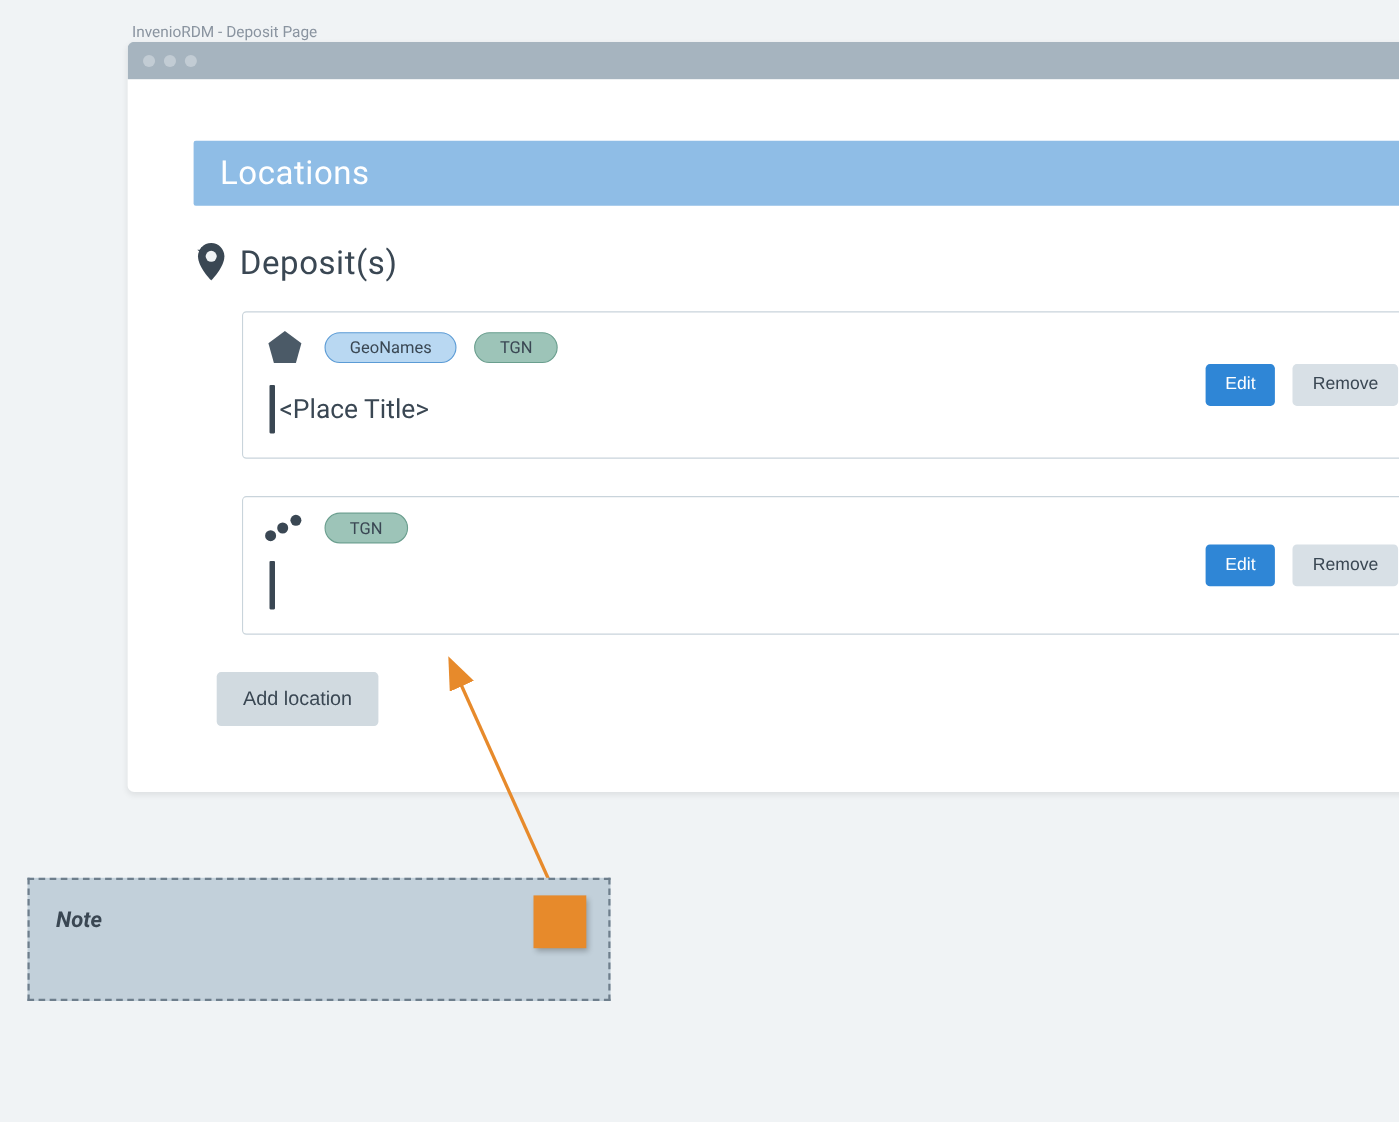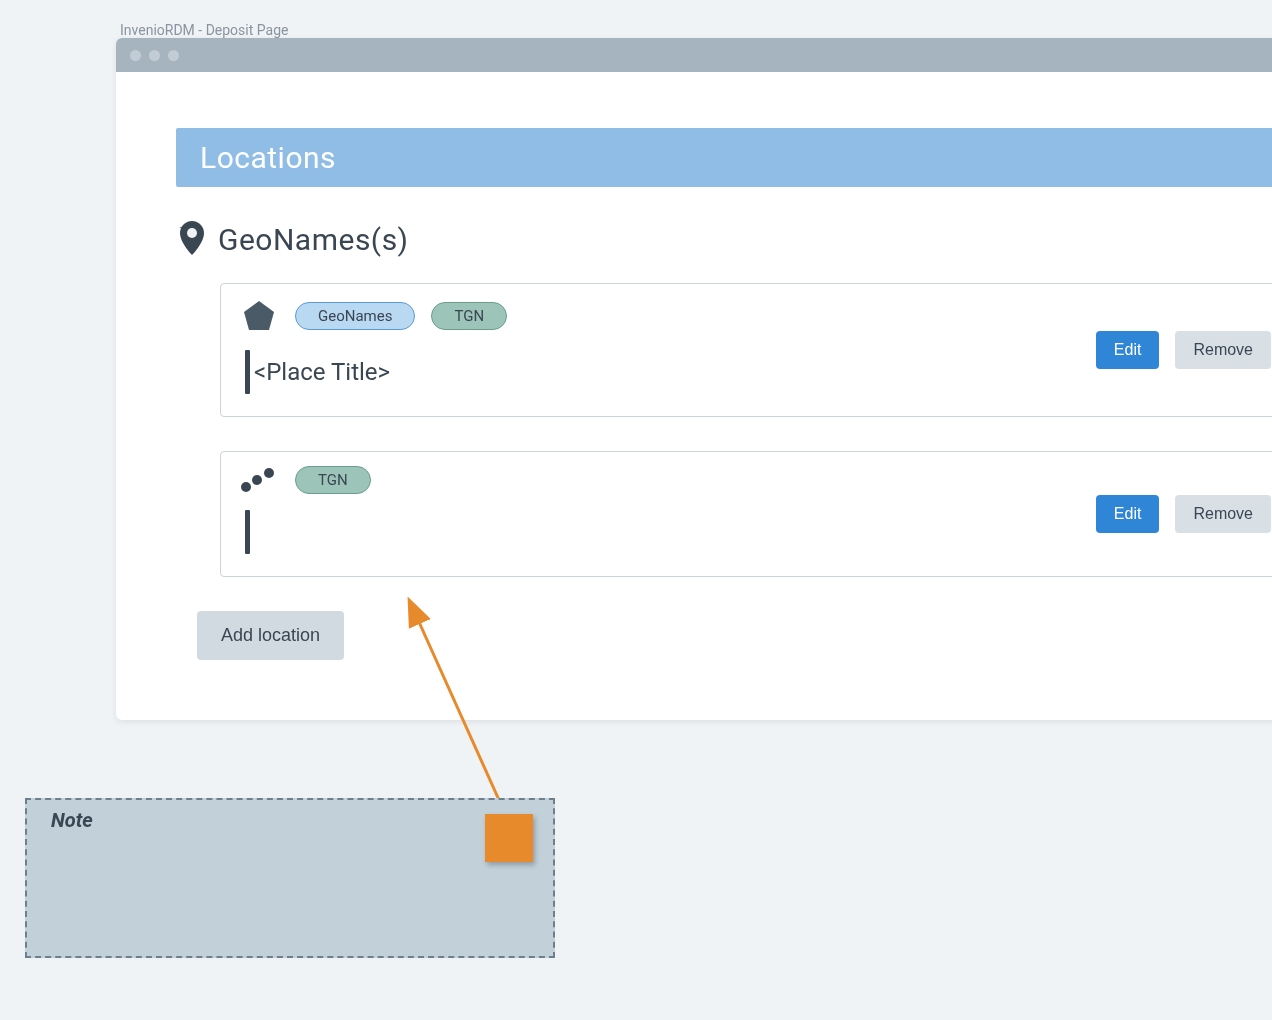--- a/index.html
+++ b/index.html
@@ -145,24 +145,24 @@
     font-size: 18px;
     border: none;
     border-radius: 4px;
     cursor: pointer;
   }
   .note-box {
     position: absolute;
     left: 25px;
     top: 798px;
     width: 530px;
-    height: 160px;
+    height: 112px;
     background: #c2d0da;
     border: 2px dashed #6e7e8c;
-    padding: 8px 24px;
+    padding: 24px 24px;
   }
   .note-title {
     font-style: italic;
     font-weight: 700;
     font-size: 20px;
     color: #3a4753;
     margin-bottom: 26px;
   }
   .note-text {
     font-size: 18px;
@@ -202,21 +202,21 @@
     <div class="section-header">Locations</div>
 
     <div class="field-title-row">
       <span class="pin-icon">
         <svg viewBox="0 0 32 40" width="32" height="40">
           <path d="M16 2 C9 2 4 8 4 14 C4 24 16 36 16 36 C16 36 28 24 28 14 C28 8 23 2 16 2 Z" fill="#3a4753"></path>
           <circle cx="16" cy="14" r="5" fill="#f0f3f5"></circle>
           <polygon points="24,28 26,33 31,33 27,36 29,41 24,38 19,41 21,36 17,33 22,33" transform="translate(-6,-10) scale(0.55)" fill="#3a4753"></polygon>
         </svg>
       </span>
-      <div class="field-title">GeoNames(s)</div>
+      <div class="field-title">Deposit(s)</div>
     </div>
 
     <div class="card">
       <div class="card-top">
         <span class="shape-wrap">
           <svg width="36" height="36" viewBox="0 0 36 36">
             <polygon points="18,3 33,14 28,32 8,32 3,14" fill="#4b5a67"></polygon>
           </svg>
         </span>
         <span class="pill pill-blue">GeoNames</span>

